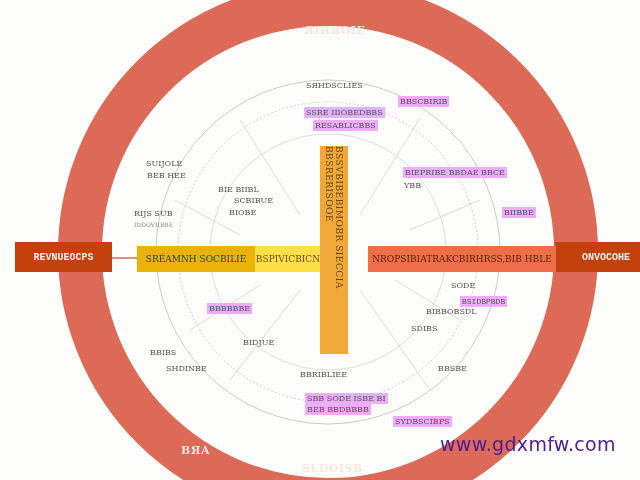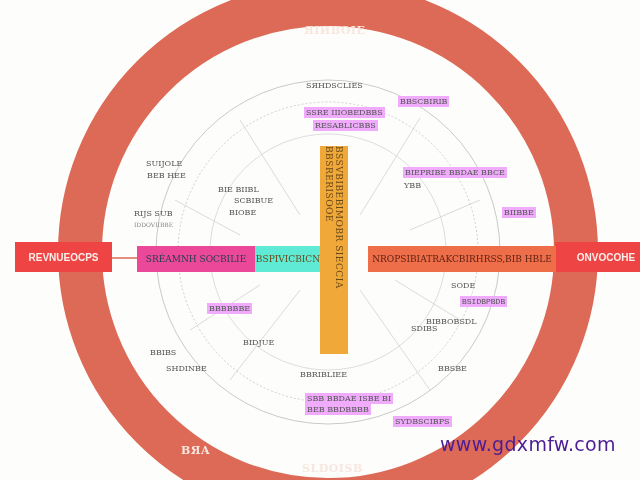--- a/index.html
+++ b/index.html
@@ -1,19 +1,19 @@
 <!DOCTYPE html>
 <html><head>
 <meta charset="utf-8">
 <style>
   html,body{margin:0;padding:0;}
   body{width:640px;height:480px;overflow:hidden;background:#fdfdfc;position:relative;font-family:"Liberation Sans",sans-serif;}
   svg.bg{position:absolute;left:0;top:0;}
   .ring-label{position:absolute;color:#f8e6df;font-family:"DejaVu Serif",serif;font-weight:bold;font-size:11px;letter-spacing:0.5px;white-space:nowrap;}
-  .side-tab{position:absolute;background:#ef4444;color:#fbeee9;font-family:Liberation Sans, sans-serif;font-weight:bold;font-size:10px;display:flex;align-items:center;justify-content:center;white-space:nowrap;}
+  .side-tab{position:absolute;background:#c2410c;color:#fbeee9;font-family:Liberation Mono, monospace;font-weight:bold;font-size:10px;display:flex;align-items:center;justify-content:center;white-space:nowrap;}
   .bar{position:absolute;display:flex;align-items:center;justify-content:center;font-family:"DejaVu Serif",serif;font-size:9px;white-space:nowrap;}
   .vbar{position:absolute;background:#f0a838;display:flex;align-items:center;justify-content:center;}
   .vbar span{writing-mode:vertical-rl;font-family:"DejaVu Serif",serif;font-size:9px;color:#6b4a18;letter-spacing:0.5px;}
   .lbl{position:absolute;font-family:"DejaVu Serif",serif;font-size:8px;color:#555;white-space:nowrap;line-height:11px;}
   .lbl.box{background:#f0abfc;padding:0 2px;}
   .watermark{position:absolute;left:440px;top:433px;font-family:"DejaVu Sans",sans-serif;font-size:19px;color:#4c1d95;letter-spacing:0.3px;}
 </style>
 </head>
 <body>
 
@@ -40,22 +40,22 @@
   <line x1="535" y1="258" x2="560" y2="258" stroke="#dd6a56" stroke-width="1.5"></line>
 </svg>
 
 <div class="ring-label" style="left:304px;top:24px;">ЯIИBOIE</div>
 <div class="ring-label" style="left:181px;top:444px;">BЯA</div>
 <div class="ring-label" style="left:302px;top:462px;">SLDOISB</div>
 
 <div class="side-tab" style="left:15px;top:242px;width:97px;height:30px;">REVNUEOCPS</div>
 <div class="side-tab" style="left:555px;top:242px;width:102px;height:30px;">ONVOCOHE</div>
 
-<div class="bar" style="left:137px;top:246px;width:118px;height:26px;background:#ec4899;color:#1d3f4c;">SRÉAMNH SOCBILIE</div>
-<div class="bar" style="left:255px;top:246px;width:66px;height:26px;background:#5eead4;color:#6b4a18;">BSPIVICBICN</div>
+<div class="bar" style="left:137px;top:246px;width:118px;height:26px;background:#eab308;color:#1d3f4c;">SRÉAMNH SOCBILIE</div>
+<div class="bar" style="left:255px;top:246px;width:66px;height:26px;background:#fde047;color:#6b4a18;">BSPIVICBICN</div>
 <div class="bar" style="left:368px;top:246px;width:188px;height:26px;background:#ee6e4a;color:#5a1f10;">NROPSIBIATRAKCBIRHRSS,BIB HBLE</div>
 
 <div class="vbar" style="left:320px;top:146px;width:28px;height:208px;">
   <span>BSSVBIBEBIMOBR SIECCIA BBSRERISOOE</span>
 </div>
 
 <div class="lbl" style="left:306px;top:80px;">SЯHDSCLIES</div>
 <div class="lbl box" style="left:398px;top:96px;">BBSCBIRIB</div>
 <div class="lbl box" style="left:304px;top:107px;">SSRE IIIOBEDBBS</div>
 <div class="lbl box" style="left:313px;top:120px;">RESABLICBBS</div>
@@ -68,27 +68,27 @@
 <div class="lbl" style="left:218px;top:184px;">BIE BIIBL</div>
 <div class="lbl" style="left:234px;top:195px;">SCBIBUE</div>
 <div class="lbl" style="left:229px;top:207px;">BIOBE</div>
 
 <div class="lbl box" style="left:403px;top:167px;">BIEPRIBE BBDAE BBCE</div>
 <div class="lbl" style="left:404px;top:180px;">YBB</div>
 <div class="lbl box" style="left:502px;top:207px;">BIIBBE</div>
 
 <div class="lbl" style="left:451px;top:280px;">SODE</div>
 <div class="lbl box" style="left:460px;top:296px;font-family:Liberation Mono, monospace;">BSIDBPBDB</div>
-<div class="lbl" style="left:426px;top:306px;margin-top:10px;">BIBBOBSDL</div>
+<div class="lbl" style="left:426px;top:306px;">BIBBOBSDL</div>
 <div class="lbl" style="left:411px;top:323px;">SDIBS</div>
 <div class="lbl" style="left:438px;top:339px;margin-top:24px;">BBSBE</div>
 
 <div class="lbl box" style="left:207px;top:303px;">BBBBBBE</div>
 <div class="lbl" style="left:243px;top:337px;">BIDJUE</div>
 <div class="lbl" style="left:150px;top:347px;">BBIBS</div>
 <div class="lbl" style="left:166px;top:363px;">SHDINBE</div>
 
 <div class="lbl" style="left:300px;top:369px;">BBRIBLIEE</div>
-<div class="lbl box" style="left:305px;top:393px;">SBB BBDAE ISBE BI</div>
+<div class="lbl box" style="left:305px;top:393px;">SBB SODE ISBE BI</div>
 <div class="lbl box" style="left:305px;top:404px;">BEB BBDBBBB</div>
 <div class="lbl box" style="left:393px;top:416px;">SYDBSCIBPS</div>
 
 <div class="watermark">www.gdxmfw.com</div>
 
 </body></html>

